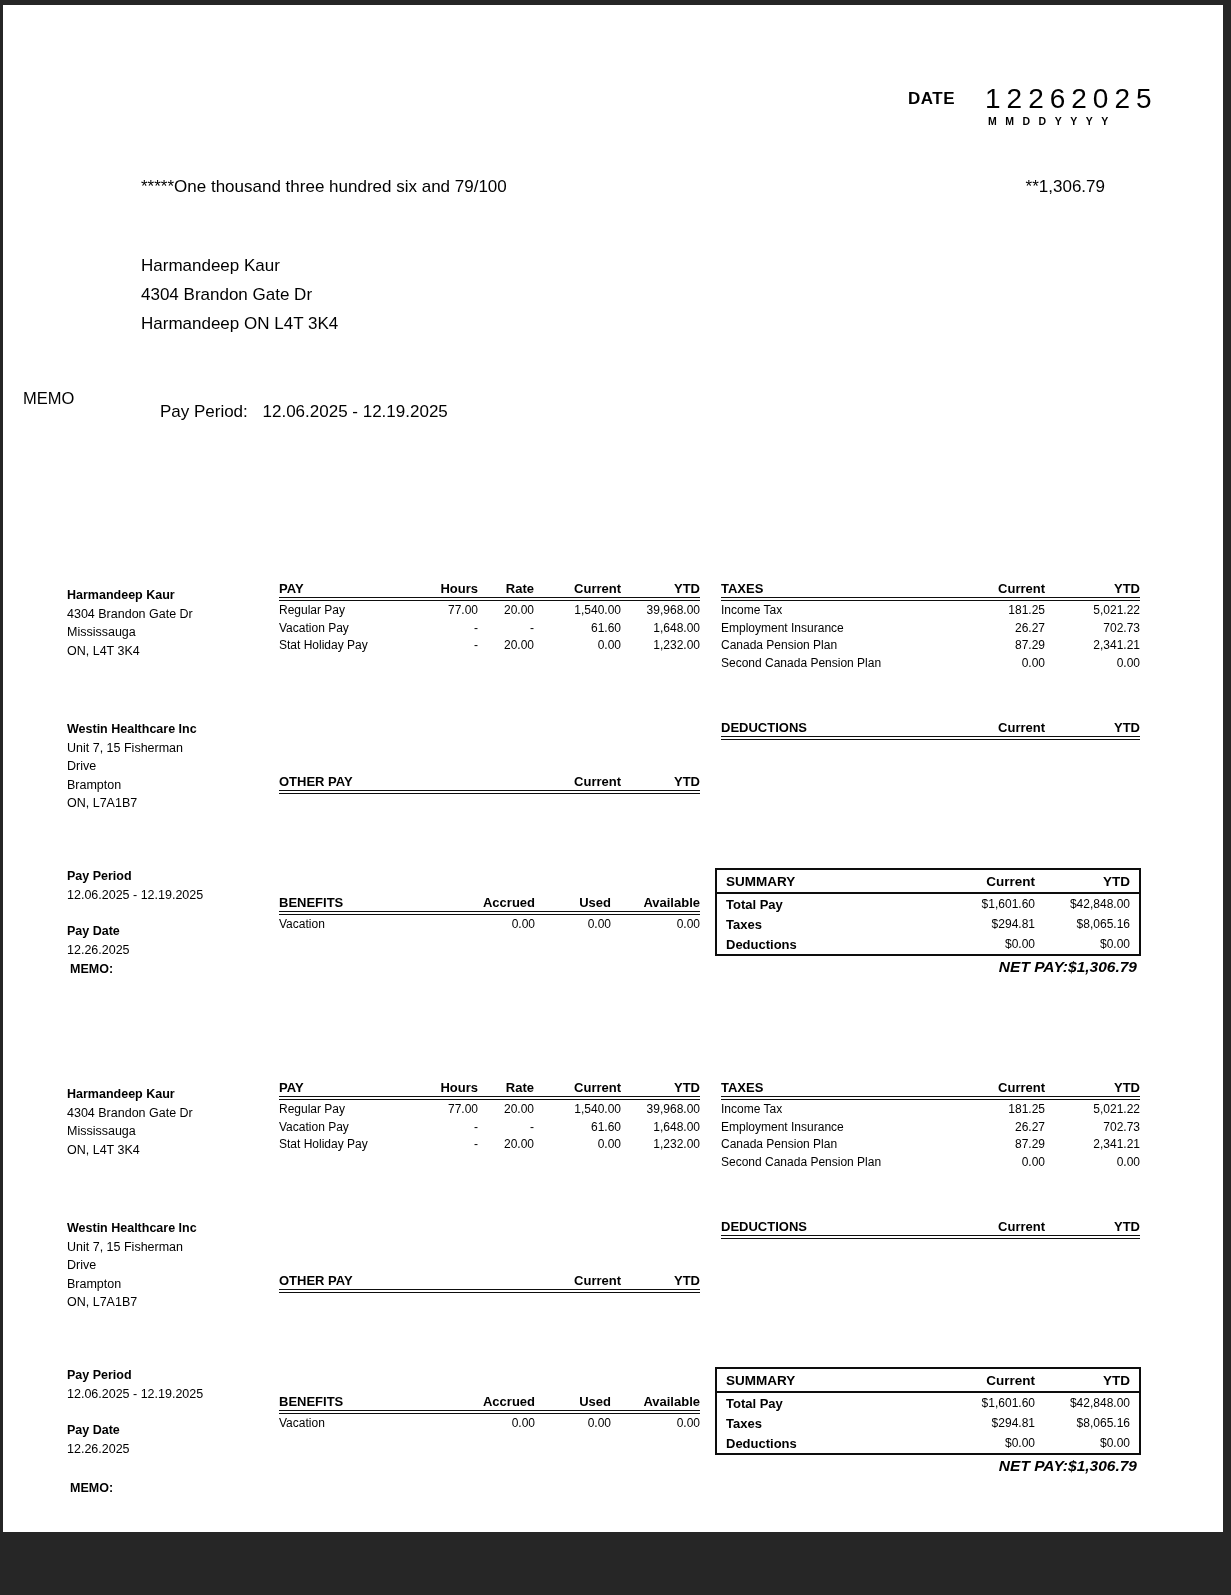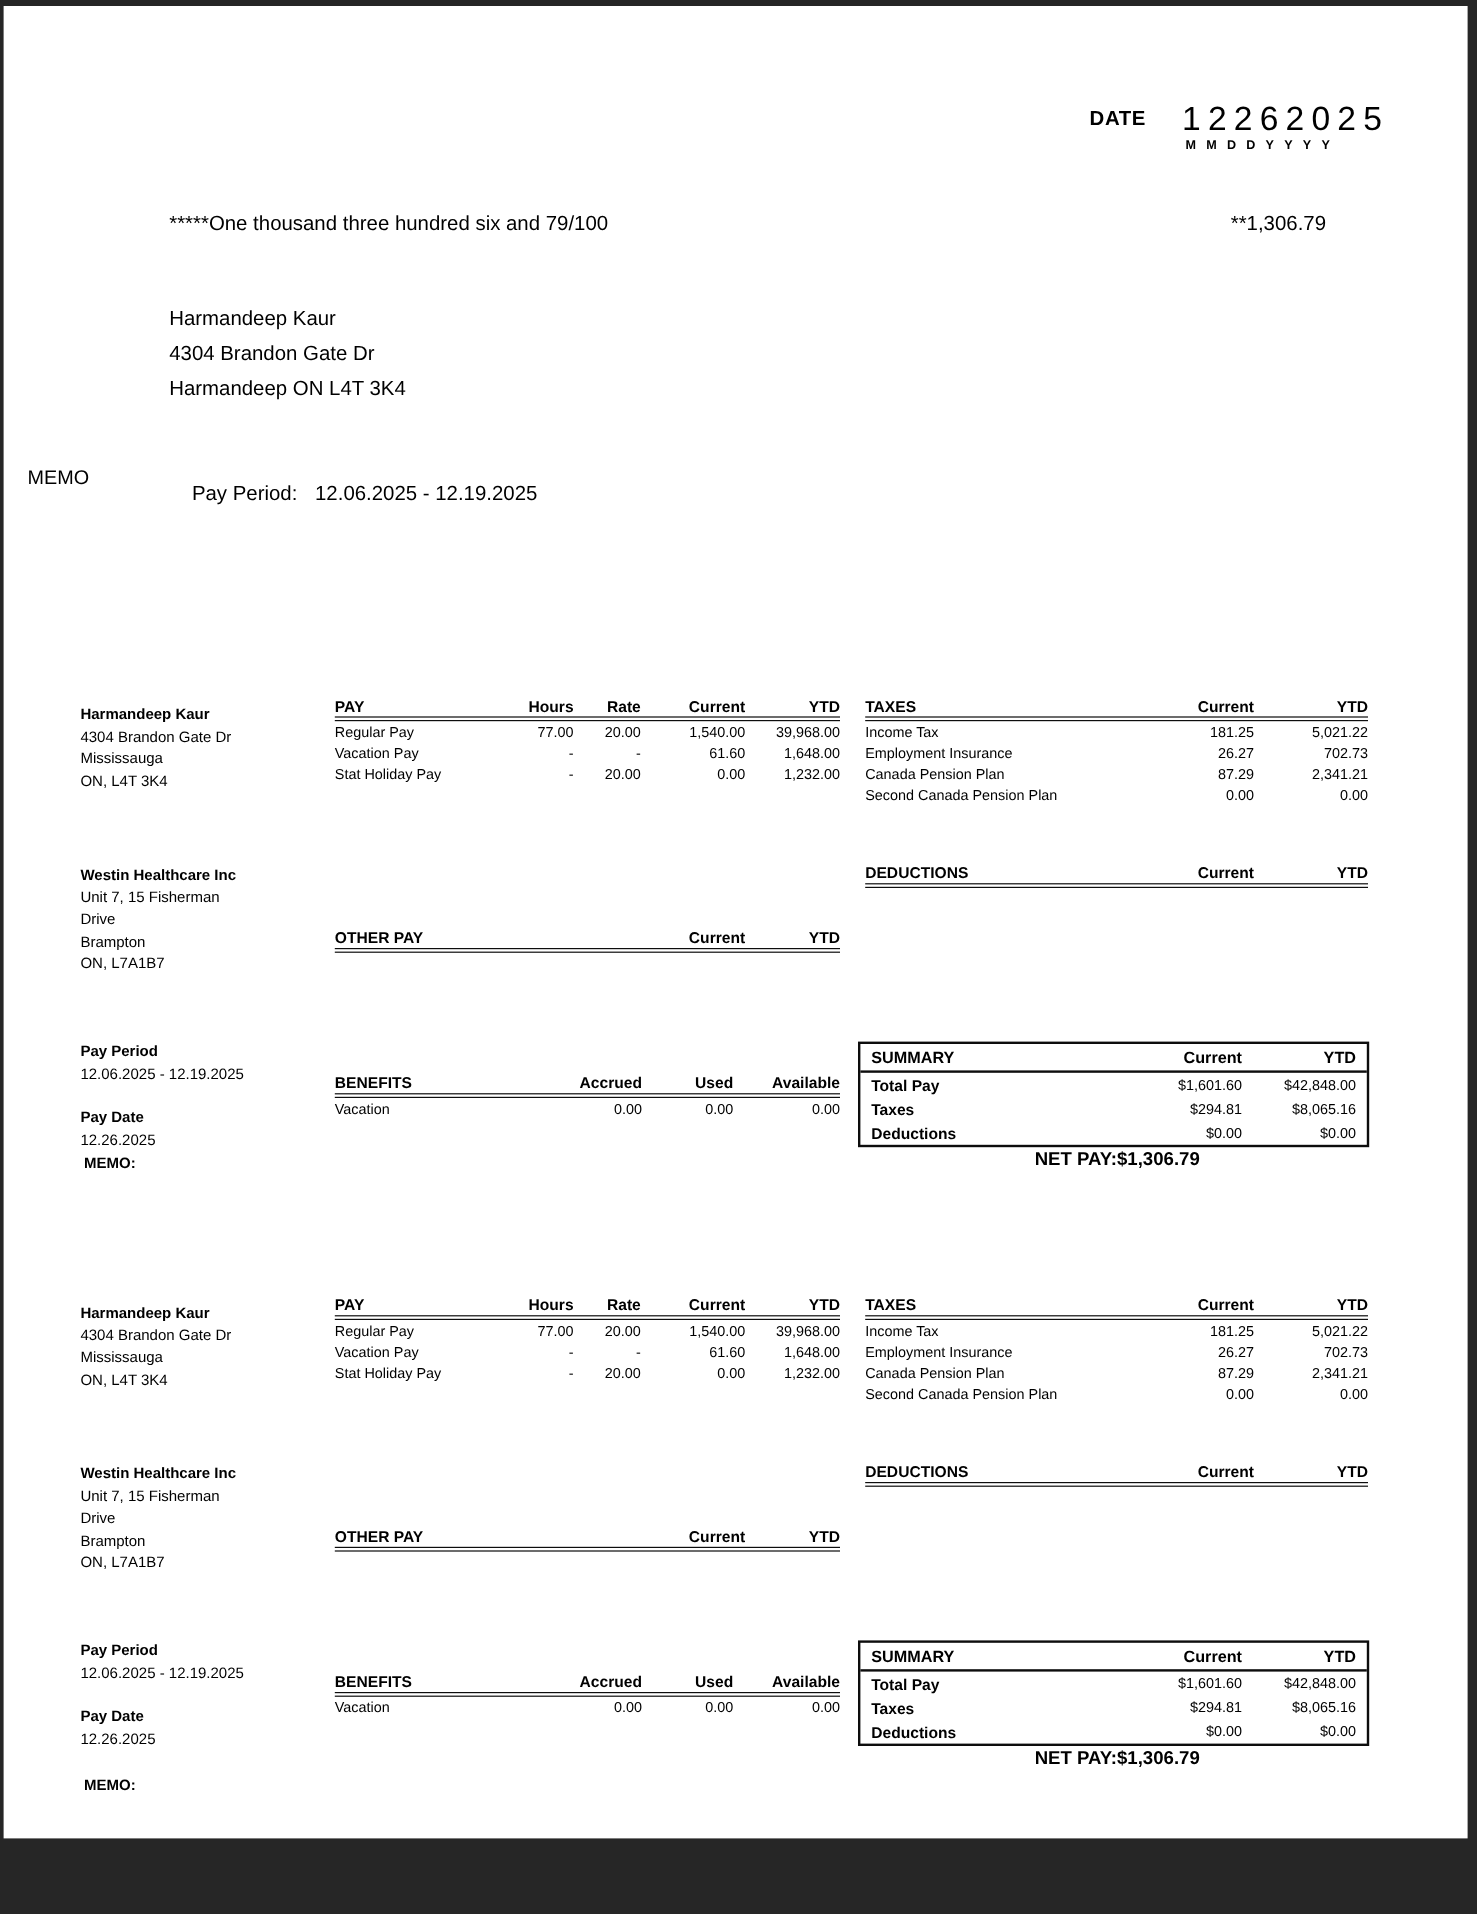--- a/index.html
+++ b/index.html
@@ -70,22 +70,22 @@
   }
   .sum-head {
     display:flex; align-items:center; height:24px; padding:0 9px;
     font-weight:bold; font-size:13.5px;
     border-bottom:2px solid #0d0d0d;
   }
   .sum-row { display:flex; align-items:center; height:20px; padding:0 9px; font-size:12px;justify-content:flex-end; }
   .sum-row .cl { font-weight:bold; font-size:13px; }
   .netpay {
     position:absolute; left:722px; top:377px; width:412px;
-    display:flex; justify-content:center;
-    font-weight:bold; font-size:15.5px;
+    display:flex; justify-content:flex-end;
+    font-weight:bold; font-size:15.5px;font-style:italic;
   }
 </style>
 </head>
 <body>
 
 <div class="page">
 
   <div class="abs date-label b">DATE</div>
   <div class="abs date-value">12262025</div>
   <div class="abs date-format">MMDDYYYY</div>

